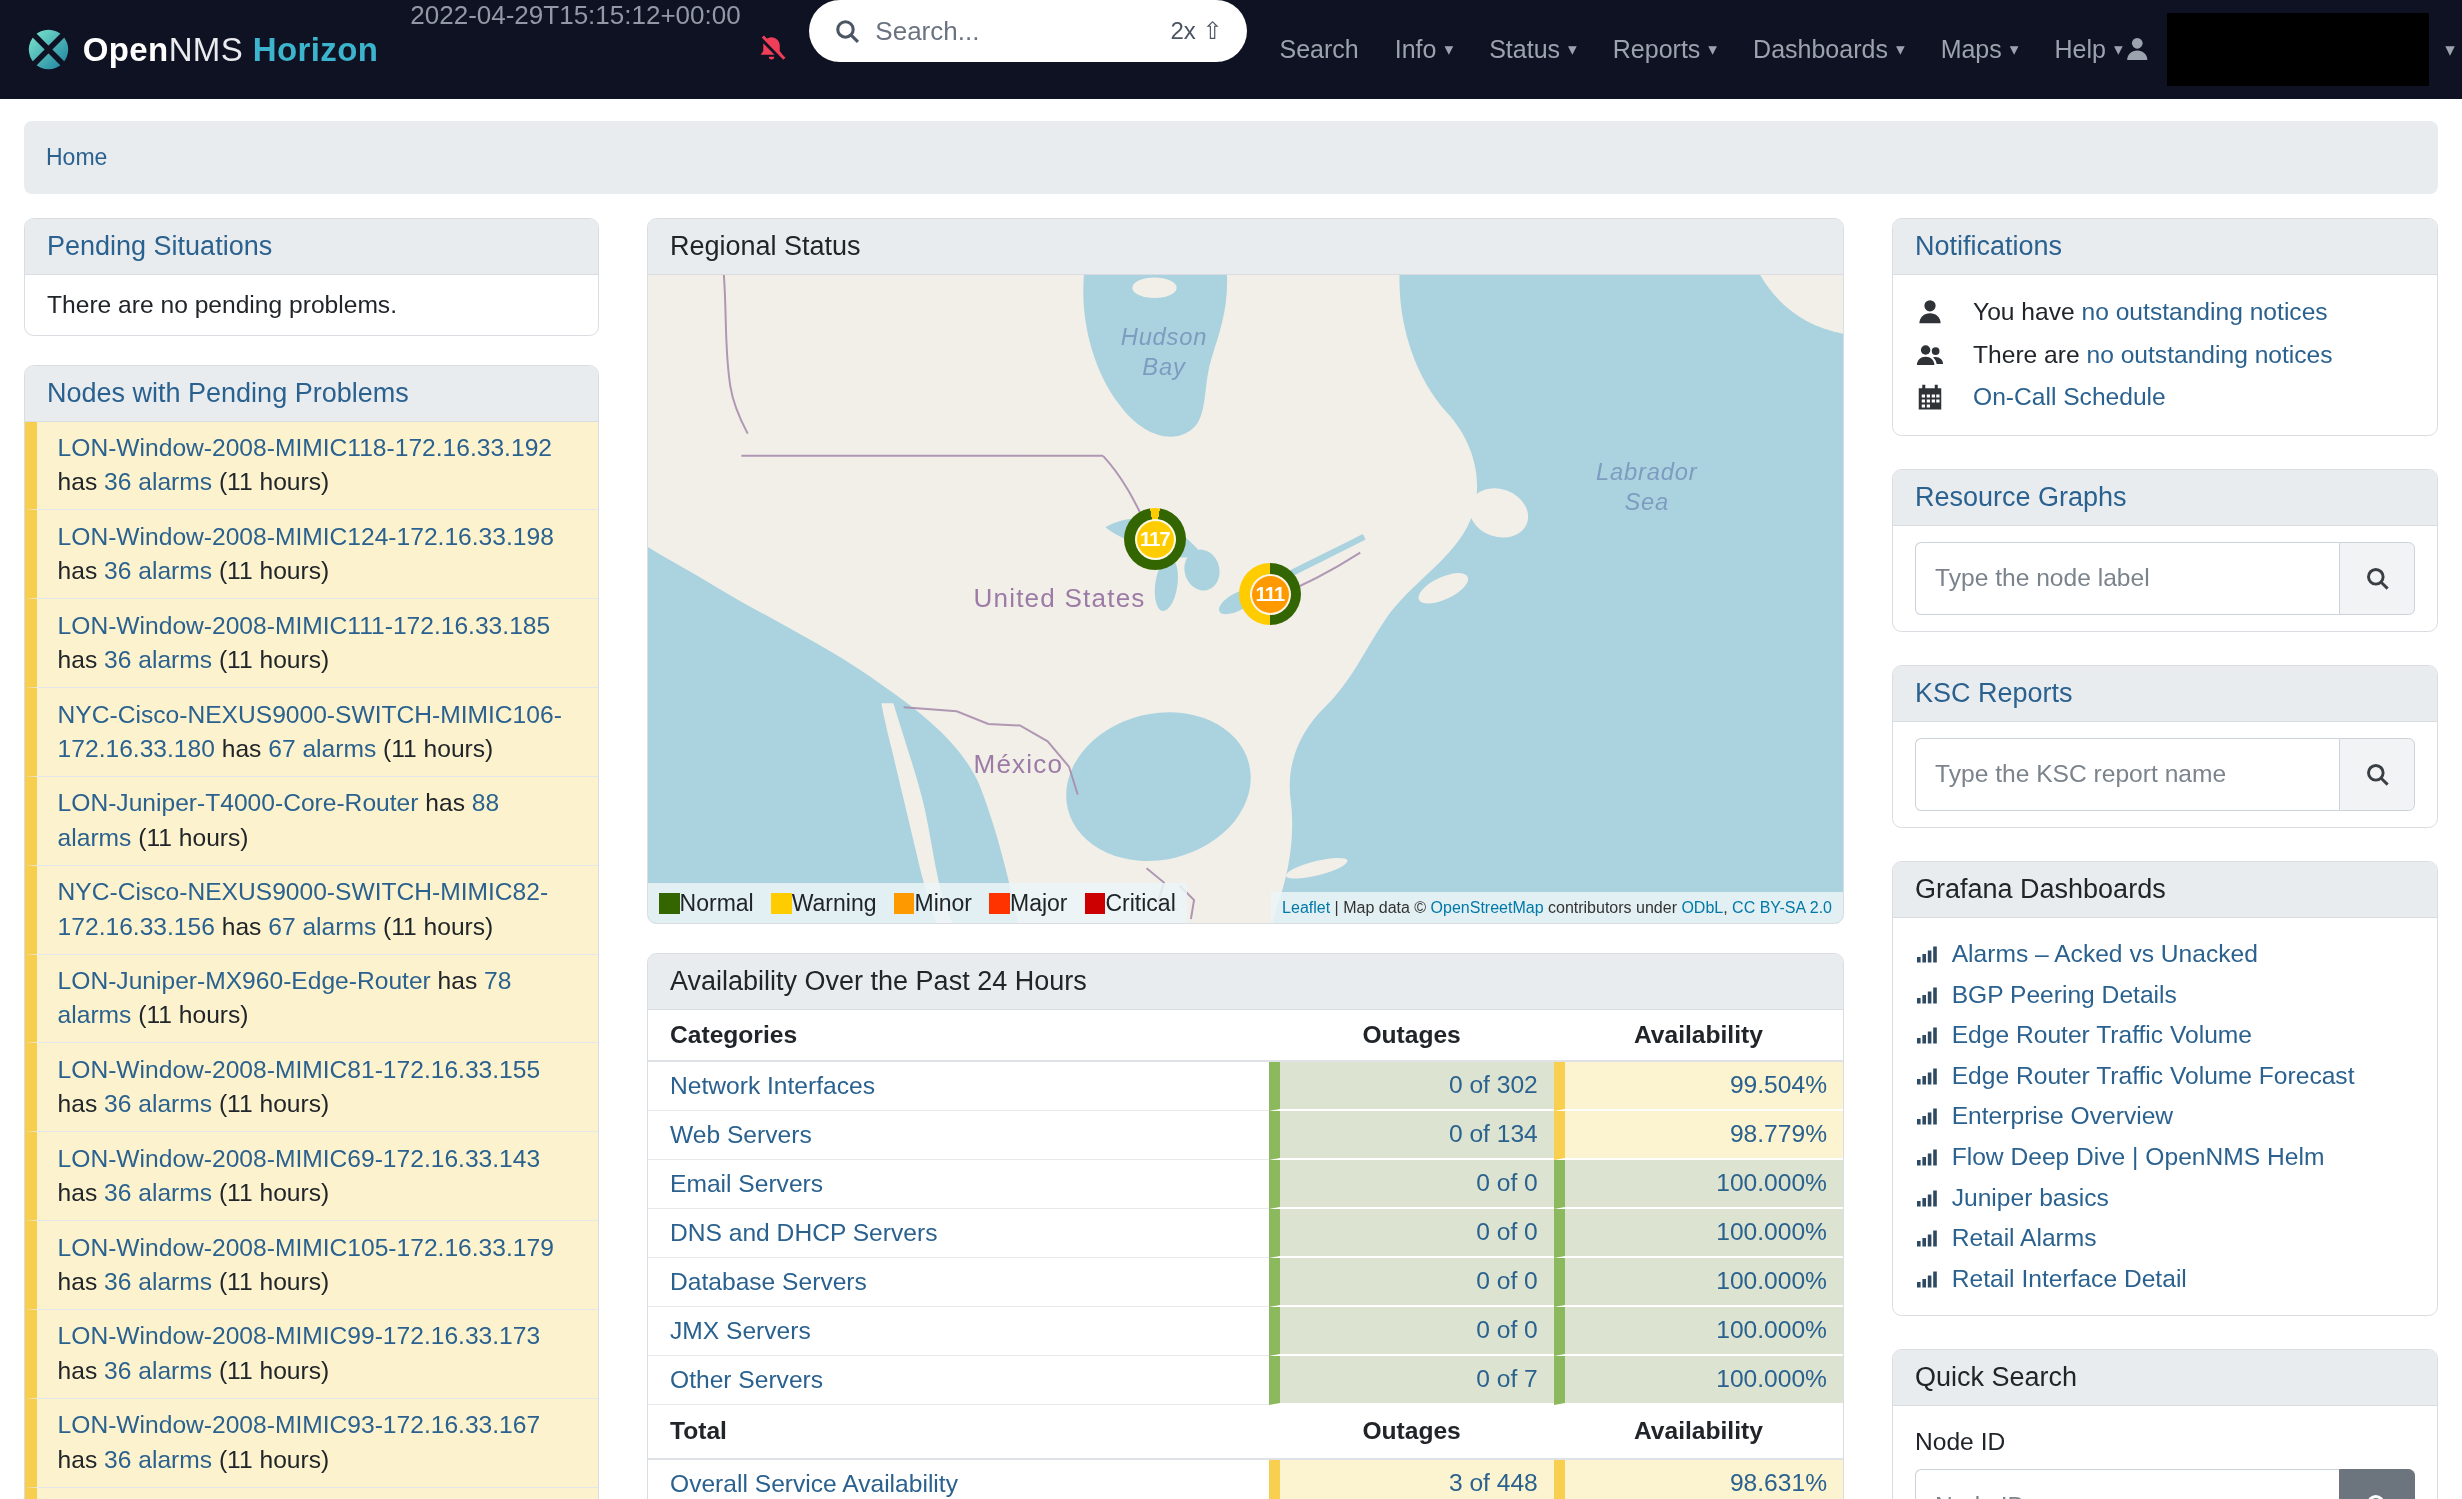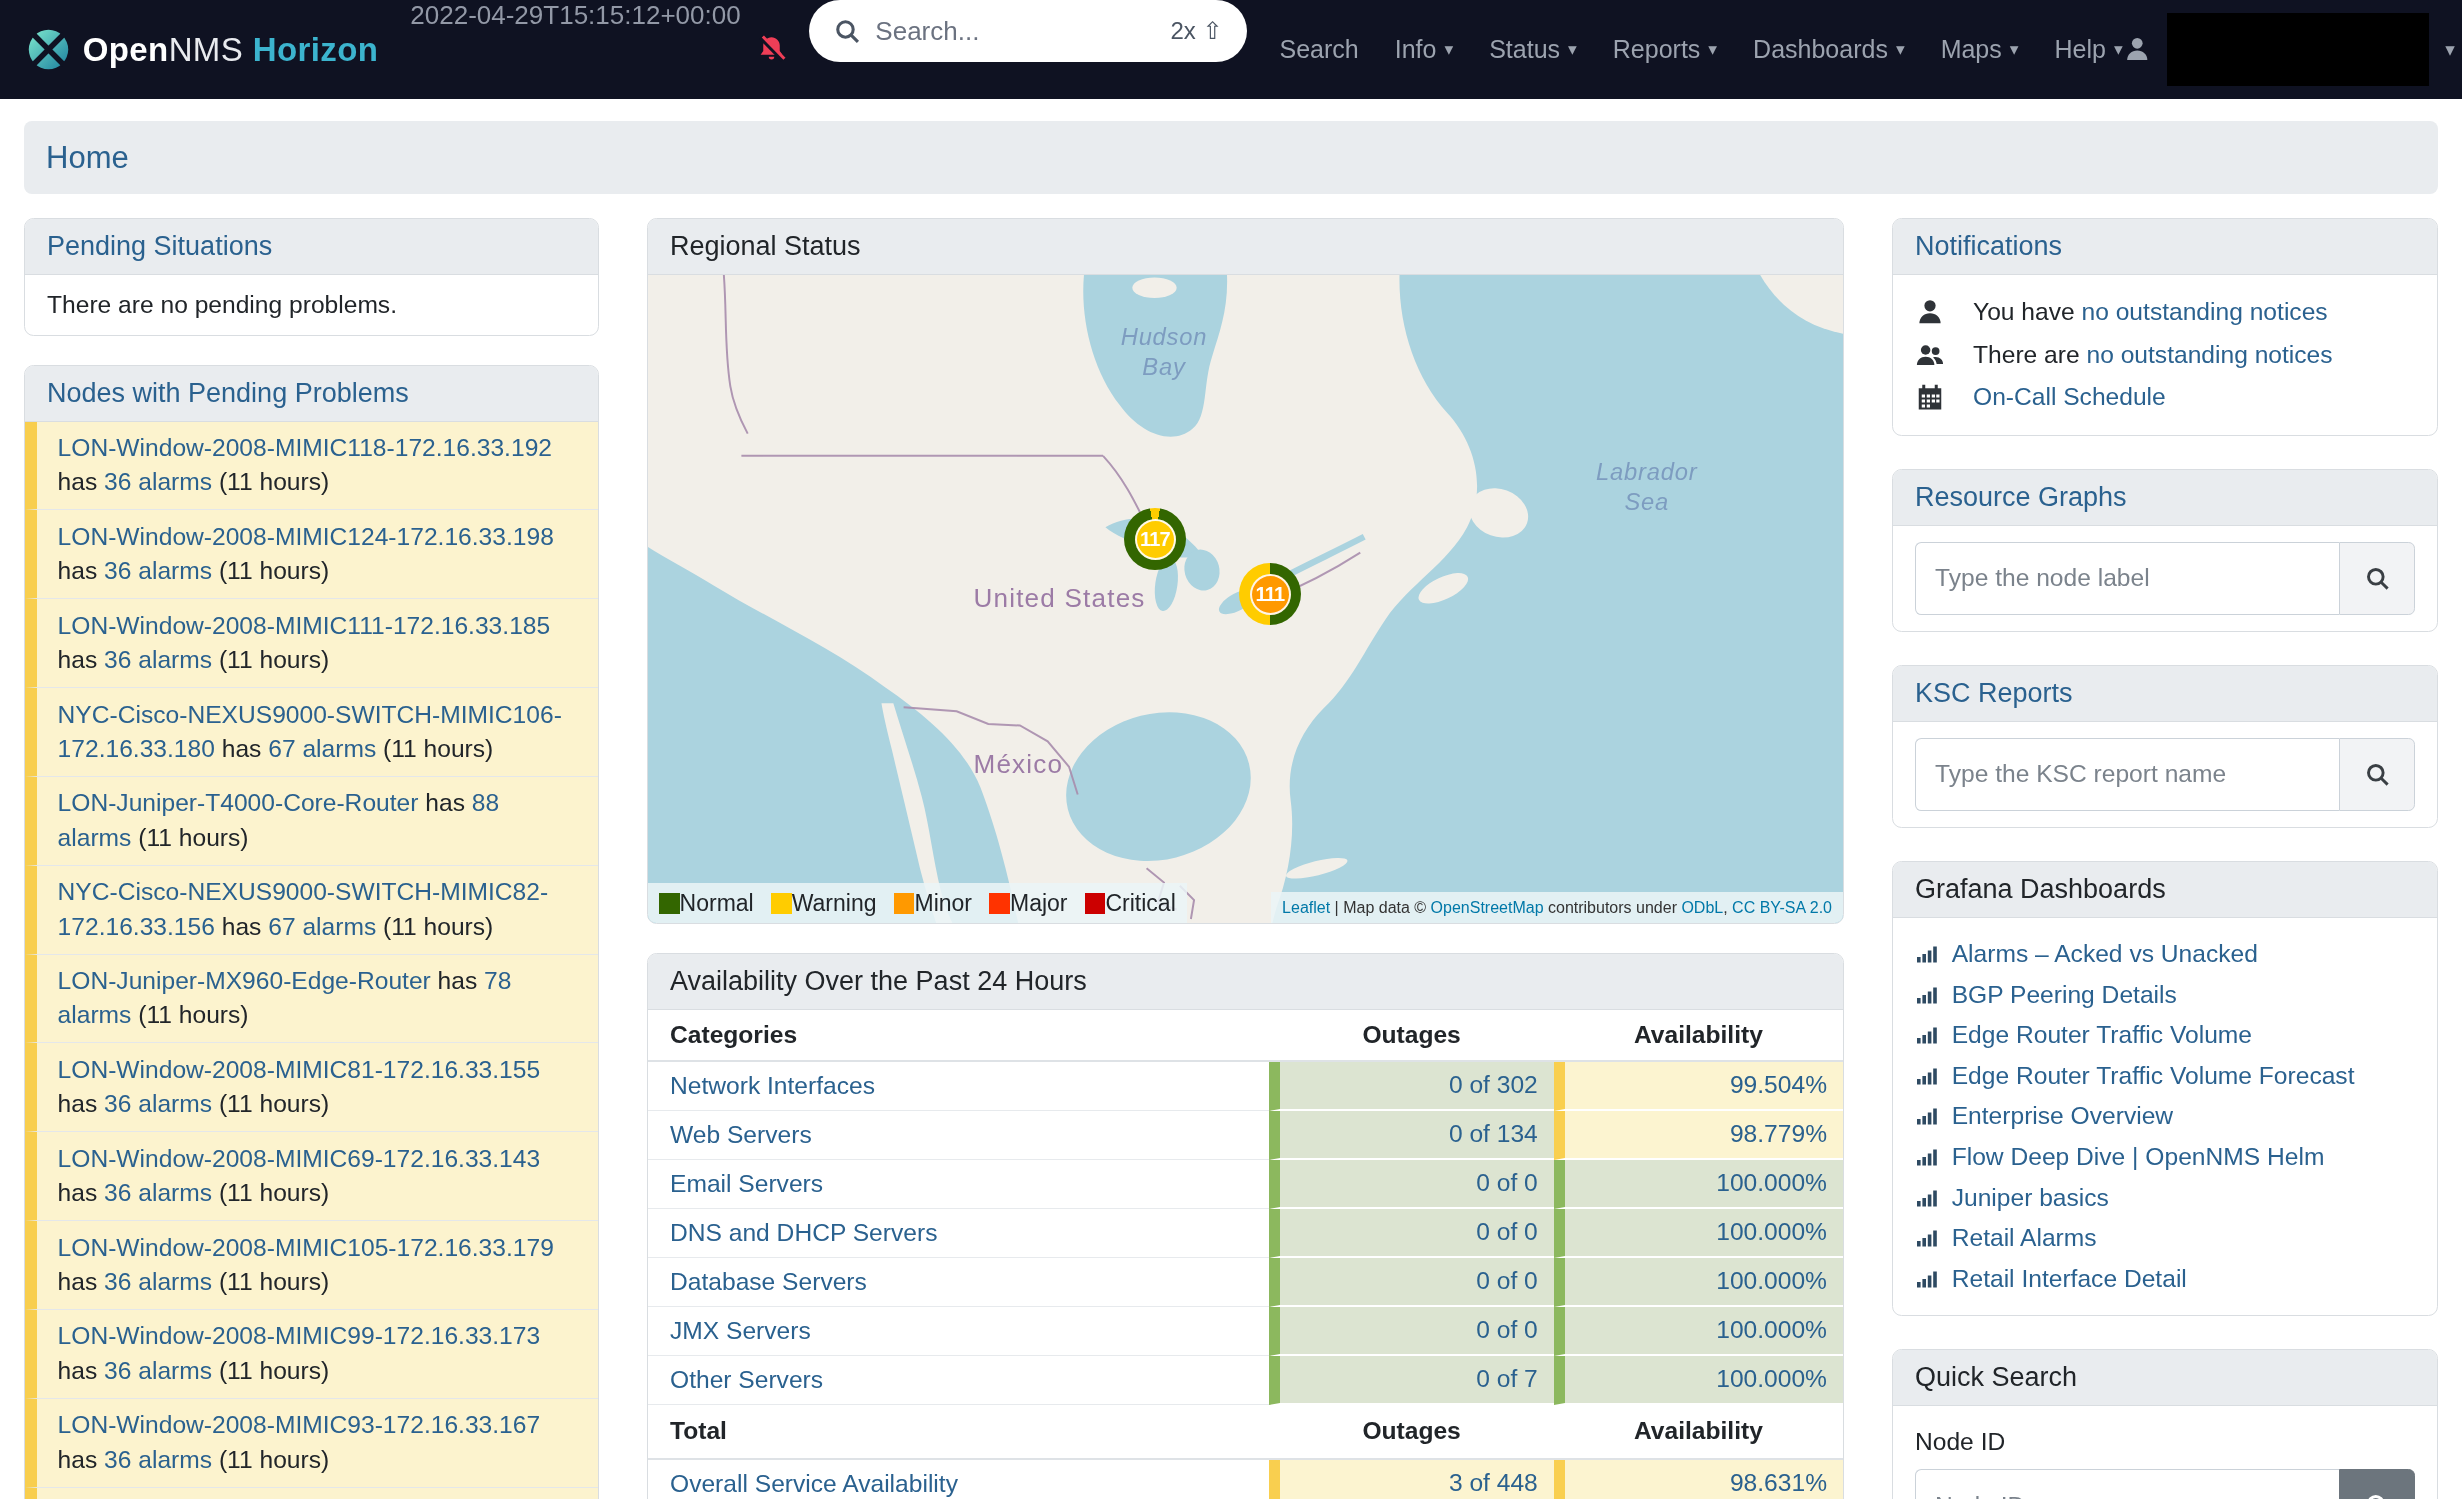--- a/index.html
+++ b/index.html
@@ -28,21 +28,21 @@
   .nav-item { color:#9CA3AF; font-size:25px; display:flex; align-items:center; gap:8px;
      cursor:pointer; white-space:nowrap; }
   .caret { font-size:17.4px; line-height:1; }
   .nav-right { margin-left:auto; display:flex; align-items:center; gap:16px; }
   .user-icon { color:#9CA3AF; }
   .redacted { width:262px; height:73px; background:#000; }
   .nav-caret { color:#9CA3AF; font-size:19px; }
 
   
   .breadcrumb { margin:22px 24px 0; height:73px; background:#E9ECEF; border-radius:8px;
-     display:flex; align-items:center; padding:0 22px; font-size:31px; }
+     display:flex; align-items:center; padding:0 22px; font-size:23px; }
 
   
   .main { display:flex; gap:48px; padding:24px; align-items:flex-start; }
   .col-left  { width:575px;  flex:none; }
   .col-mid   { width:1197px; flex:none; }
   .col-right { flex:1; min-width:0; }
   .card { background:#fff; border:1.6px solid #D9DDE1; border-radius:9.5px; overflow:hidden; }
   .mb36 { margin-bottom:28.5px; } .mb42 { margin-bottom:33px; }
   .card-header { background:#E9ECEF; border-bottom:1.6px solid #D9DDE1; padding:12px 22px; font-size:27px; }
   .card-header.blue { color:#2A618F; } .card-header.dark { color:#212529; }

